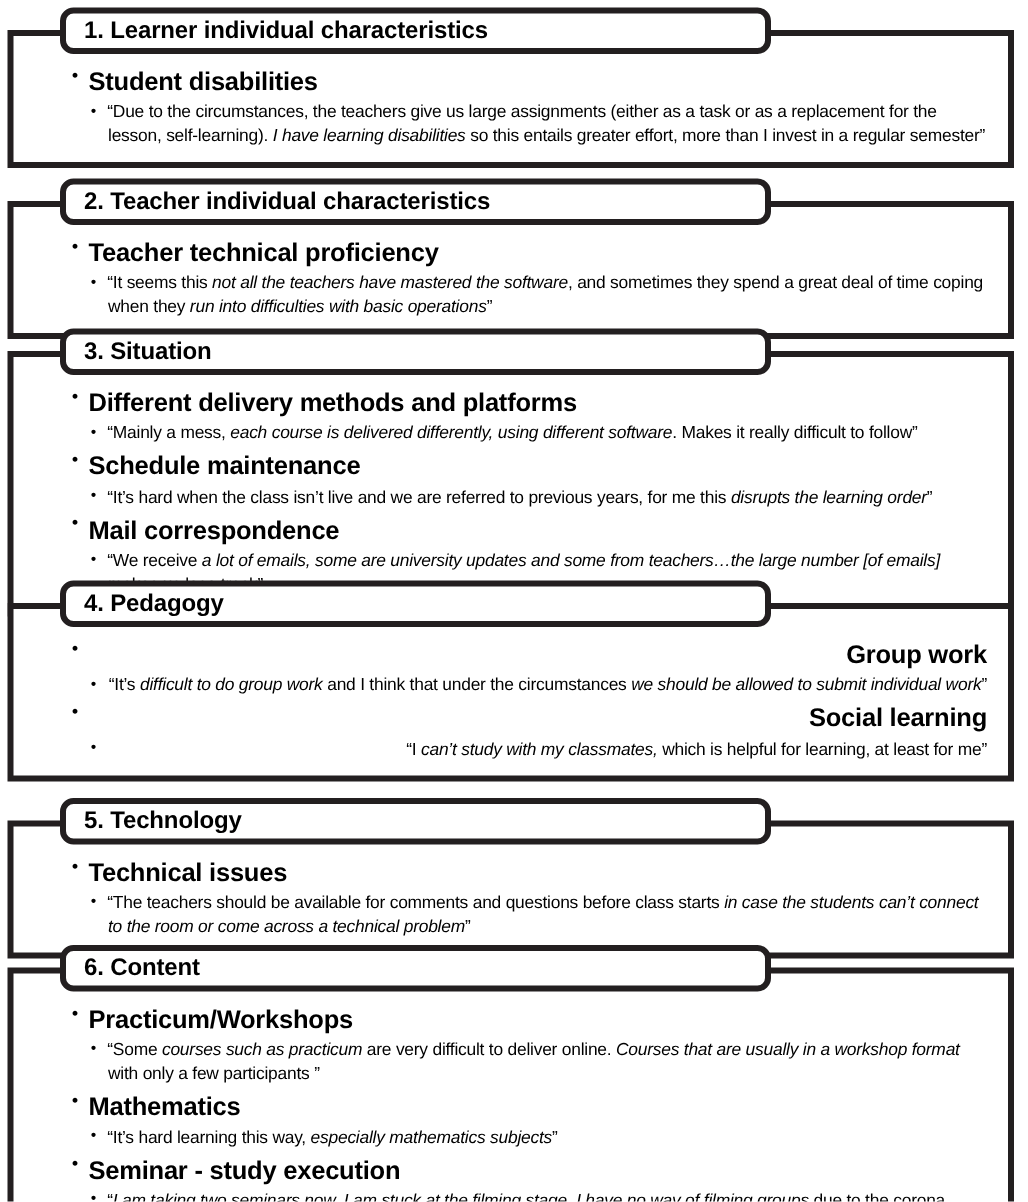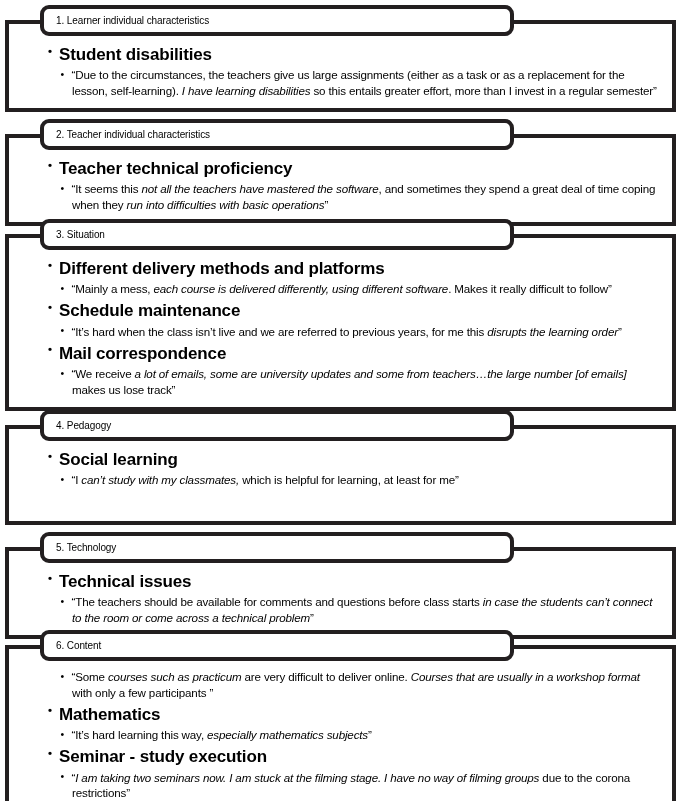--- a/index.html
+++ b/index.html
@@ -42,22 +42,22 @@
     box-sizing: border-box;
     border: 4px solid #231f20;
     border-radius: 9px;
     background: #ffffff;
     display: flex;
     align-items: center;
     padding-left: 12px;
     z-index: 3;
   }
   .tab-label {
-    font-size: 10px;
-    font-weight: 400;
+    font-size: 16px;
+    font-weight: 700;
     line-height: 1;
     letter-spacing: -0.1px;
     white-space: nowrap;
   }
 
   
   .tab-mask {
     position: absolute;
     left: 35px;
     top: -6px;
@@ -159,26 +159,30 @@
         <div class="theme-group">
           <div class="theme">Schedule maintenance</div>
           <div class="quote"><span>“It’s hard when the class isn’t live and we are referred to previous years, for me this </span><em>disrupts the learning order</em><span>”</span></div>
         </div>
         <div class="theme-group">
           <div class="theme">Mail correspondence</div>
           <div class="quote"><span>“We receive </span><em>a lot of emails, some are university updates and some from teachers…the large number [of emails]</em><span> makes us lose track”</span></div>
         </div>
       </div>
     </div>
-    <div class="section" style="top: 425px; min-height: 100px;">
+    <div class="section" style="top: 402px; min-height: 100px; text-align: right;">
       <div class="tab-mask"></div>
       <div class="tab">
         <span class="tab-label">4. Pedagogy</span>
       </div>
       <div class="body">
+        <div class="theme-group">
+          <div class="theme">Group work</div>
+          <div class="quote"><span>“It’s </span><em>difficult to do group work</em><span> and I think that under the circumstances </span><em>we should be allowed to submit individual work</em><span>”</span></div>
+        </div>
         <div class="theme-group">
           <div class="theme">Social learning</div>
           <div class="quote"><span>“I </span><em>can’t study with my classmates,</em><span> which is helpful for learning, at least for me”</span></div>
         </div>
       </div>
     </div>
     <div class="section" style="top: 547px; min-height: 75px;">
       <div class="tab-mask"></div>
       <div class="tab">
         <span class="tab-label">5. Technology</span>
@@ -190,20 +194,21 @@
         </div>
       </div>
     </div>
     <div class="section" style="top: 645px; min-height: 148px;">
       <div class="tab-mask"></div>
       <div class="tab">
         <span class="tab-label">6. Content</span>
       </div>
       <div class="body">
         <div class="theme-group">
+          <div class="theme">Practicum/Workshops</div>
           <div class="quote"><span>“Some </span><em>courses such as practicum</em><span> are very difficult to deliver online. </span><em>Courses that are usually in a workshop format</em><span> with only a few participants ”</span></div>
         </div>
         <div class="theme-group">
           <div class="theme">Mathematics</div>
           <div class="quote"><span>“It’s hard learning this way, </span><em>especially mathematics subjects</em><span>”</span></div>
         </div>
         <div class="theme-group">
           <div class="theme">Seminar - study execution</div>
           <div class="quote"><span>“</span><em>I am taking two seminars now. I am stuck at the filming stage. I have no way of filming groups</em><span> due to the corona restrictions”</span></div>
         </div>

